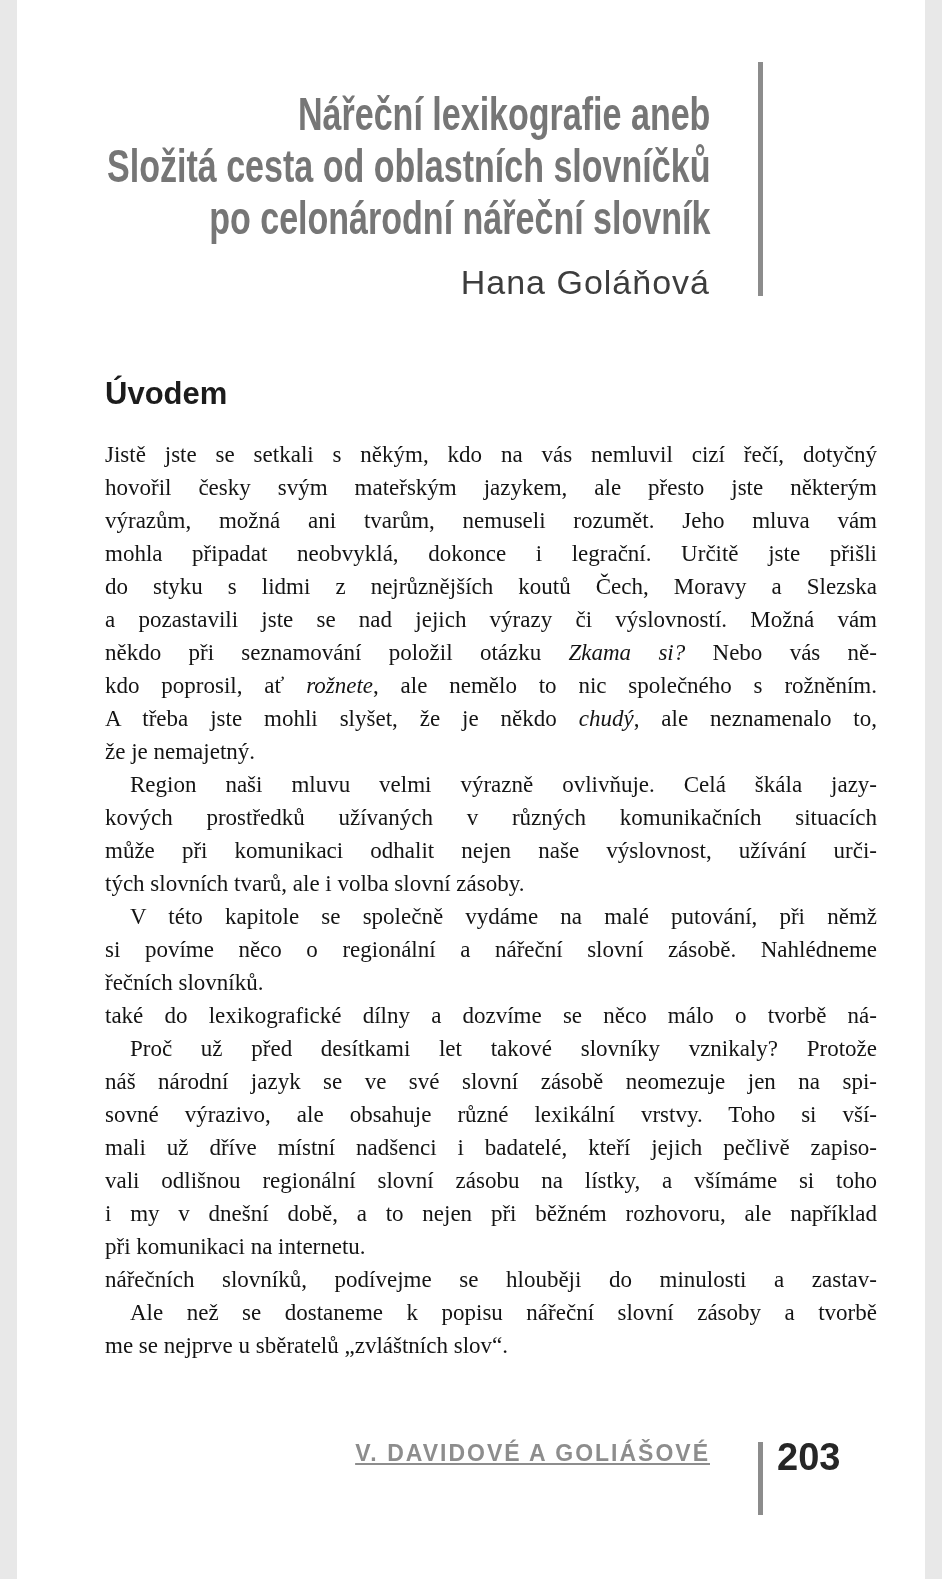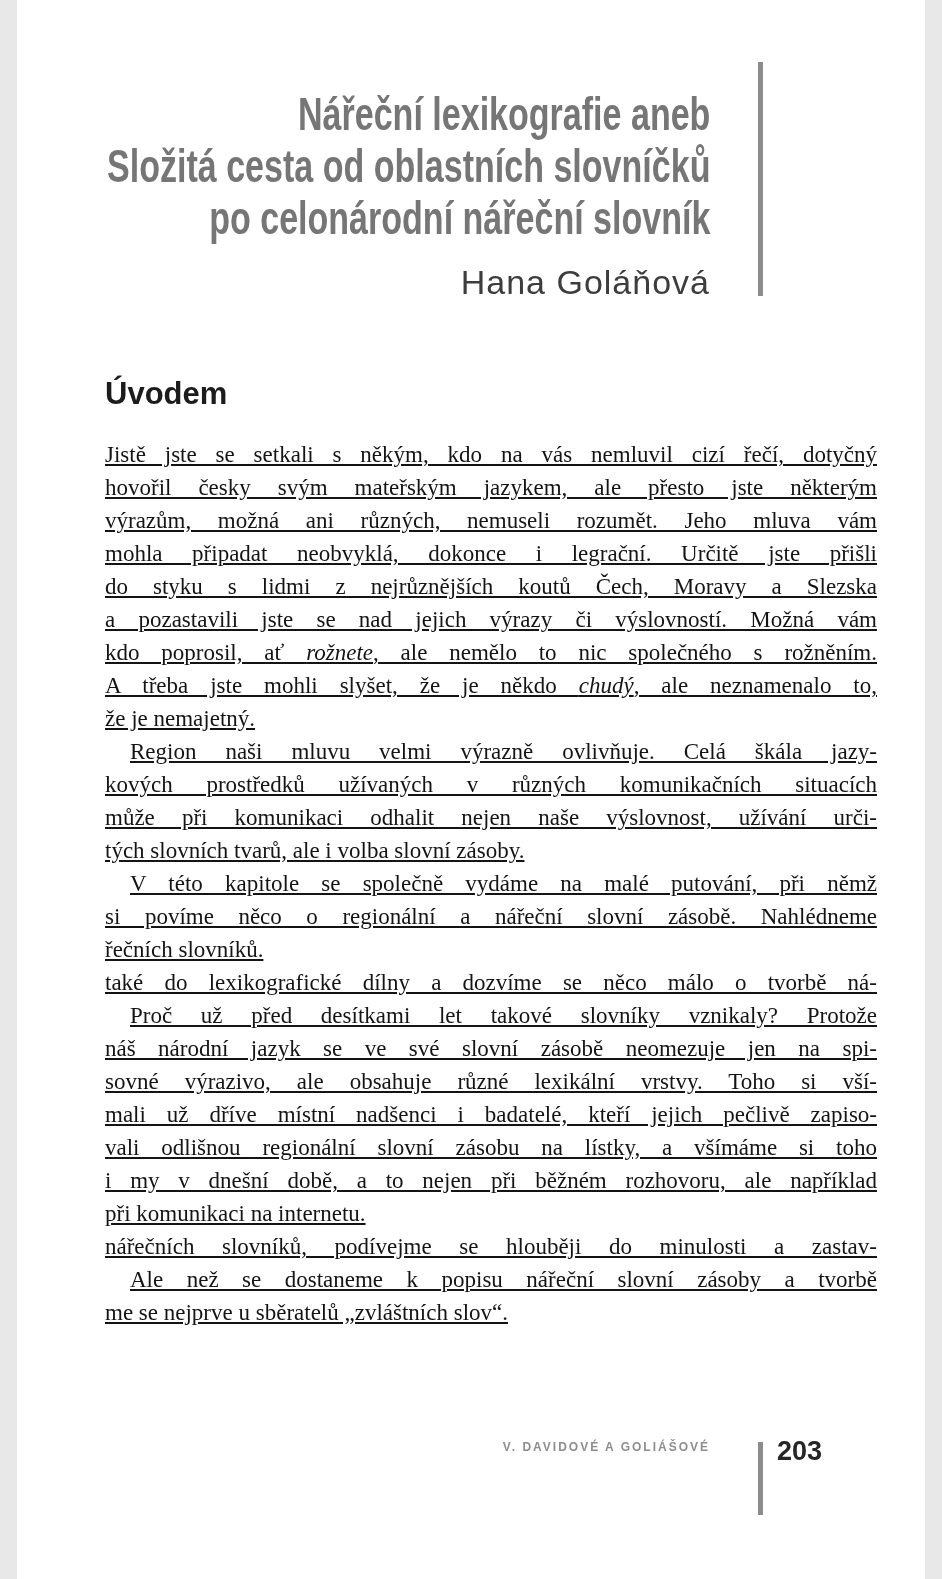--- a/index.html
+++ b/index.html
@@ -71,69 +71,70 @@
     width: 772px;
     font-size: 23px;
     line-height: 33px;
     color: #141414;
   }
   .para { margin: 0; }
   .line {
     text-align: justify;
     text-align-last: justify;
     white-space: normal;
-    text-decoration: underline;
   }
   .line.last { text-align-last: left; }
   .line.first-indent { padding-left: 25px; }
   .line em { font-style: italic; }
 
   
   .footer-label {
     position: absolute;
     right: 215px;
     top: 1440px;
     font-family: "Liberation Sans", sans-serif;
     font-weight: bold;
-    font-size: 12px;
+    font-size: 23px;
     letter-spacing: 2px;
     color: #8d8d8d;
     white-space: nowrap;
+    text-decoration: underline;
   }
   .page-number {
     position: absolute;
     left: 760px;
     top: 1436px;
     font-family: "Liberation Sans", sans-serif;
     font-weight: bold;
-    font-size: 27px;
+    font-size: 38px;
     color: #262626;
   }
 </style>
 </head>
 <body>
 
 <div class="page">
 
   <div class="title-block">
     <h1 class="chapter-title"><span>Nářeční lexikografie aneb</span><br><span>Složitá cesta od oblastních slovníčků</span><br><span>po celonárodní nářeční slovník</span></h1>
     <div class="author">Hana Goláňová</div>
   </div>
   <div class="vbar vbar-title"></div>
 
   <h2 class="section-heading">Úvodem</h2>
 
   <div class="body-text">
       <div class="para">
         <div class="line">Jistě jste se setkali s někým, kdo na vás nemluvil cizí řečí, dotyčný</div>
         <div class="line">hovořil česky svým mateřským jazykem, ale přesto jste některým</div>
-        <div class="line">výrazům, možná ani různých, nemuseli rozumět. Jeho mluva vám</div>
+        <div class="line">výrazům, možná ani tvarům, nemuseli rozumět. Jeho mluva vám</div>
         <div class="line">mohla připadat neobvyklá, dokonce i legrační. Určitě jste přišli</div>
         <div class="line">do styku s lidmi z nejrůznějších koutů Čech, Moravy a Slezska</div>
         <div class="line">a pozastavili jste se nad jejich výrazy či výslovností. Možná vám</div>
+        <div class="line">někdo při seznamování položil otázku <em>Zkama si?</em> Nebo vás ně-</div>
         <div class="line">kdo poprosil, ať <em>rožnete</em>, ale nemělo to nic společného s rožněním.</div>
         <div class="line">A třeba jste mohli slyšet, že je někdo <em>chudý</em>, ale neznamenalo to,</div>
         <div class="line last">že je nemajetný.</div>
       </div>
       <div class="para">
         <div class="line first-indent">Region naši mluvu velmi výrazně ovlivňuje. Celá škála jazy-</div>
         <div class="line">kových prostředků užívaných v různých komunikačních situacích</div>
         <div class="line">může při komunikaci odhalit nejen naše výslovnost, užívání urči-</div>
         <div class="line last">tých slovních tvarů, ale i volba slovní zásoby.</div>
       </div>

